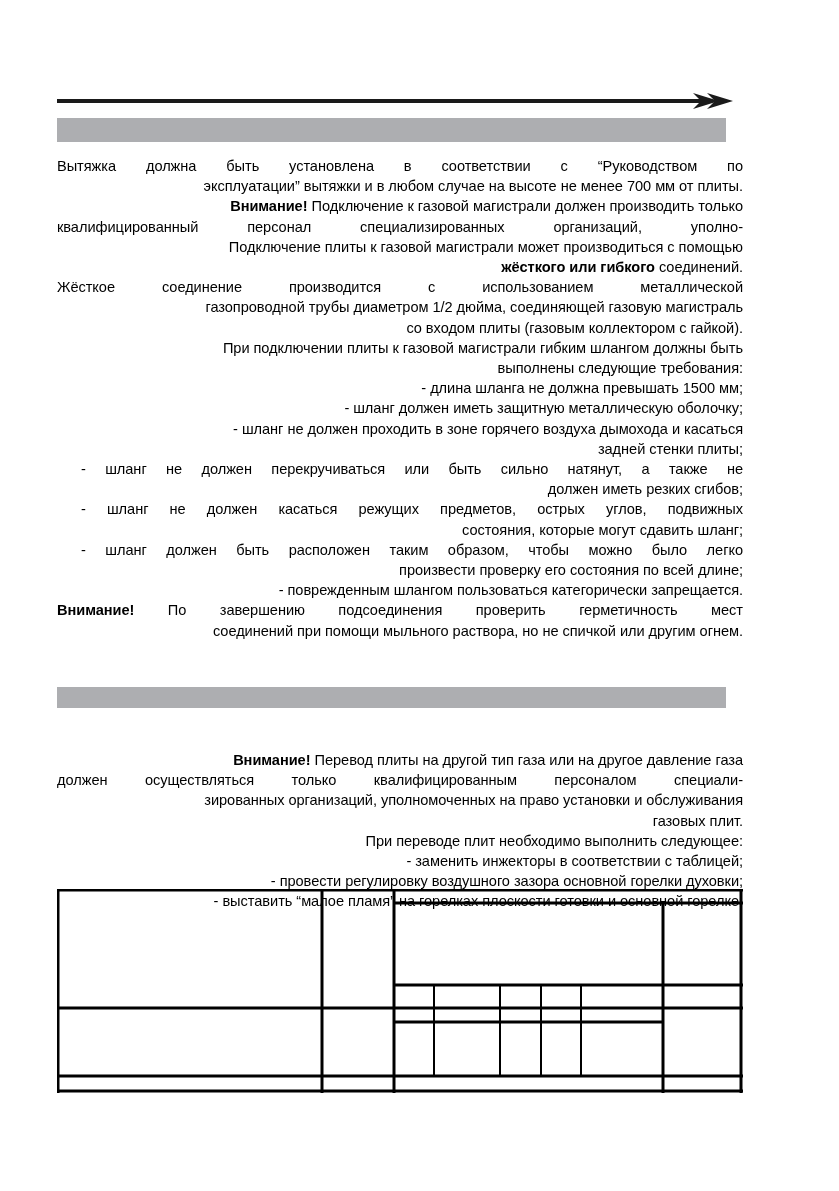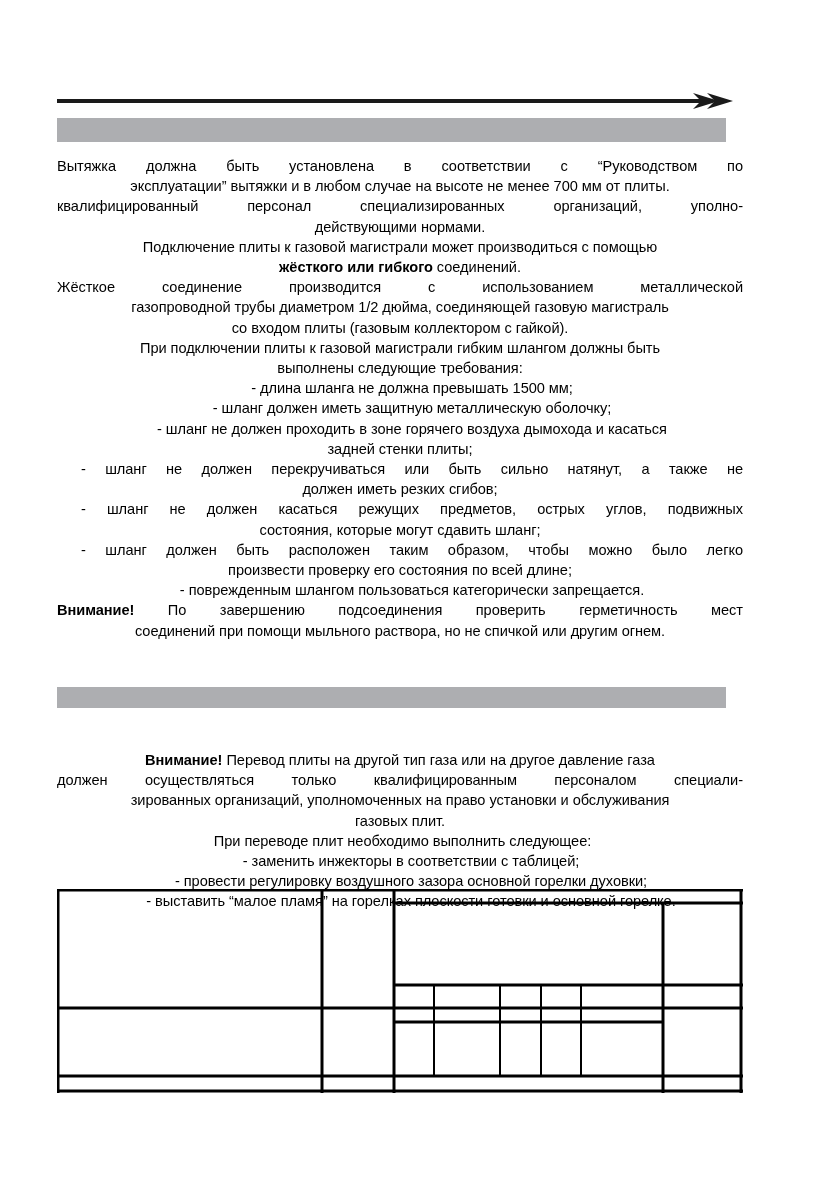--- a/index.html
+++ b/index.html
@@ -76,21 +76,21 @@
   }
   .jl {
     
     display: block;
     text-align: justify;
     text-align-last: justify;
     margin: 0;
   }
   .ll {
     display: block;
-    text-align: center;
+    text-align: right;
     margin: 0;
   }
 
   
   .tbl {
     position: absolute;
     left: 57px;
     top: 889px;
     width: 686px;
     height: 204px;
@@ -113,22 +113,22 @@
   <div class="grey-bar bar-top"></div>
 
   <div class="textblock">
 
     <p class="para">
       <span class="jl">Вытяжка  должна  быть  установлена  в  соответствии  с  “Руководством  по</span>
       <span class="ll">эксплуатации” вытяжки и в любом случае на высоте не менее 700 мм от плиты.</span>
     </p>
 
     <p class="para">
+      <span class="ll"><b>Внимание!</b><span> Подключение к газовой магистрали  должен производить только</span></span>
       <span class="jl">квалифицированный  персонал  специализированных  организаций,    уполно-</span>
-      <span class="ll">действующими нормами.</span>
     </p>
 
     <p class="para">
       <span class="ll">Подключение плиты к газовой магистрали может производиться с  помощью</span>
       <span class="ll"><b>жёсткого  или  гибкого</b><span> соединений.</span></span>
     </p>
 
     <p class="para">
       <span class="jl">Жёсткое  соединение  производится  с  использованием  металлической</span>
       <span class="ll">газопроводной трубы диаметром 1/2 дюйма, соединяющей газовую магистраль</span>

